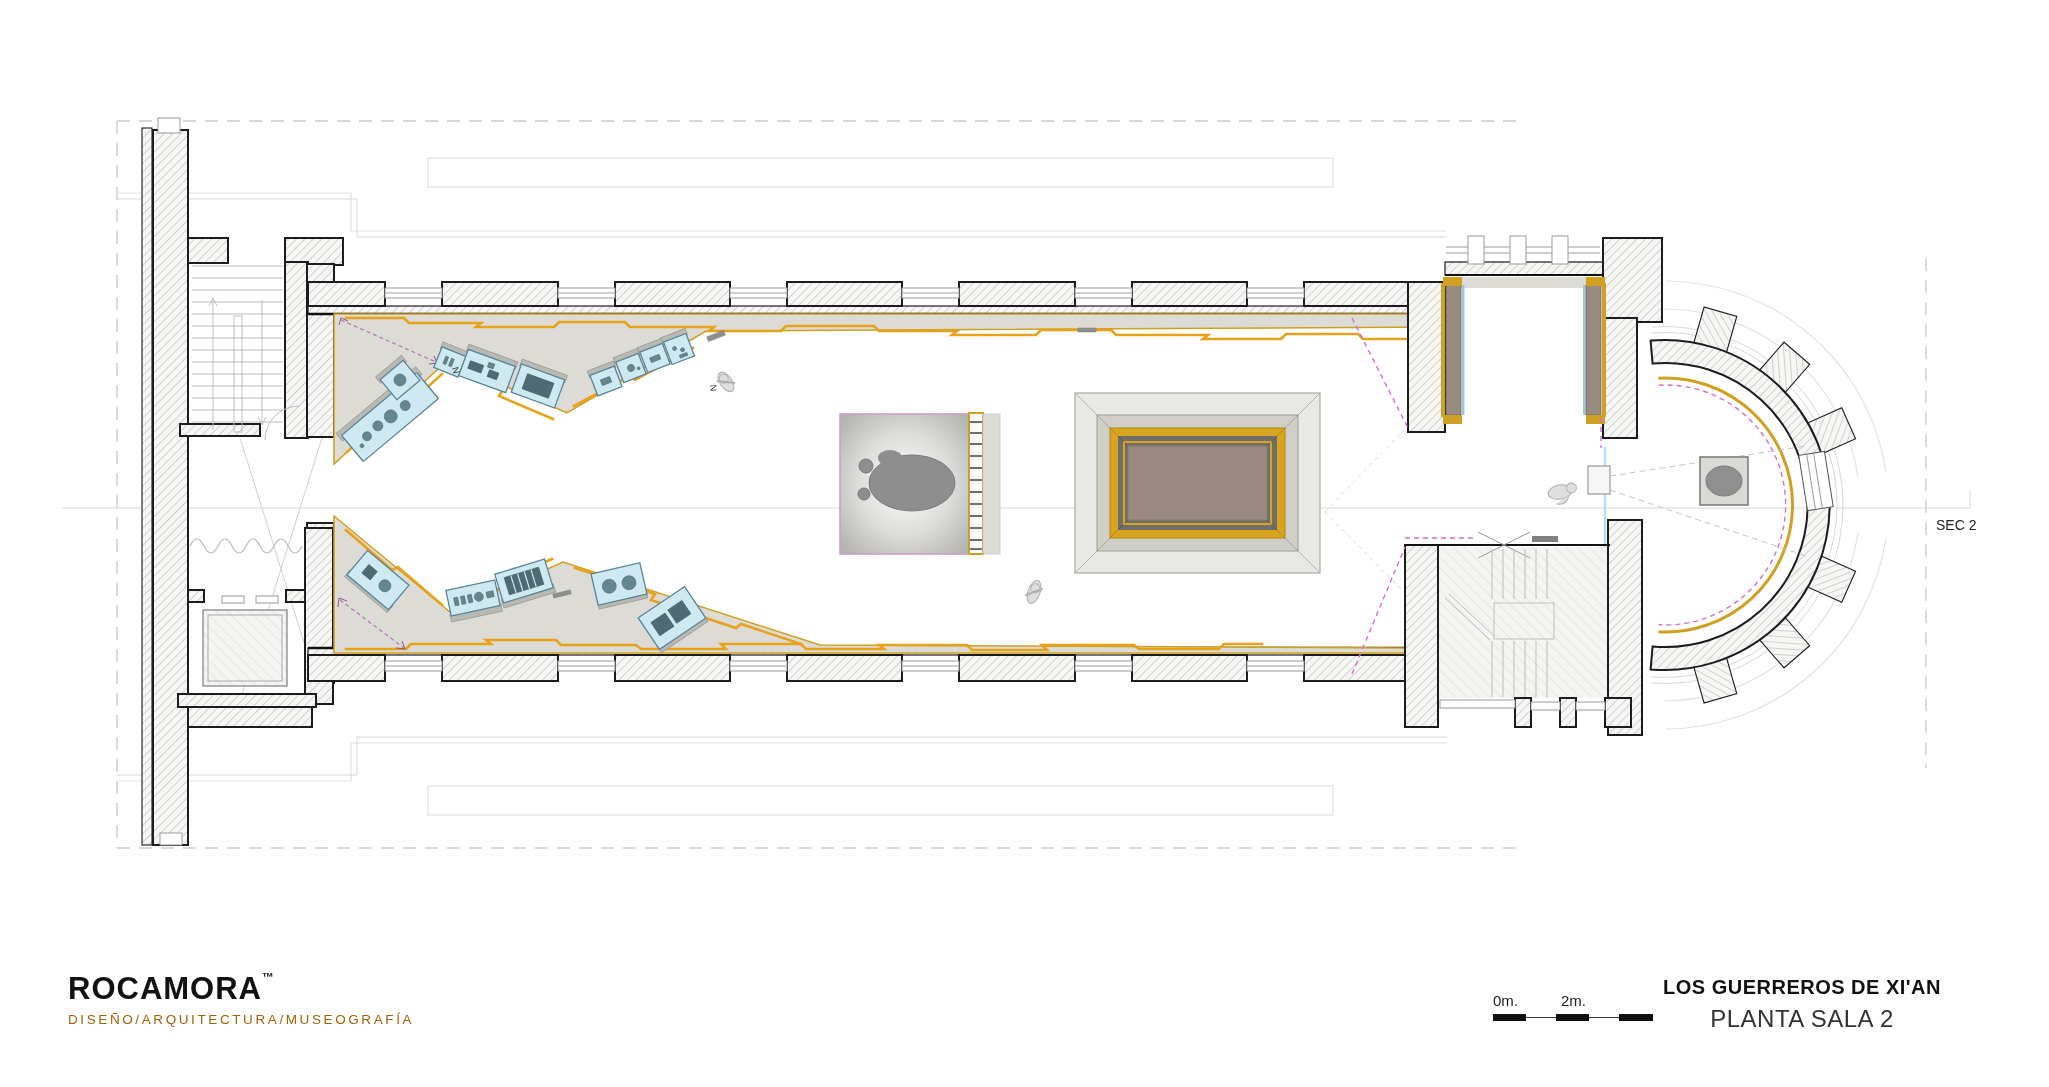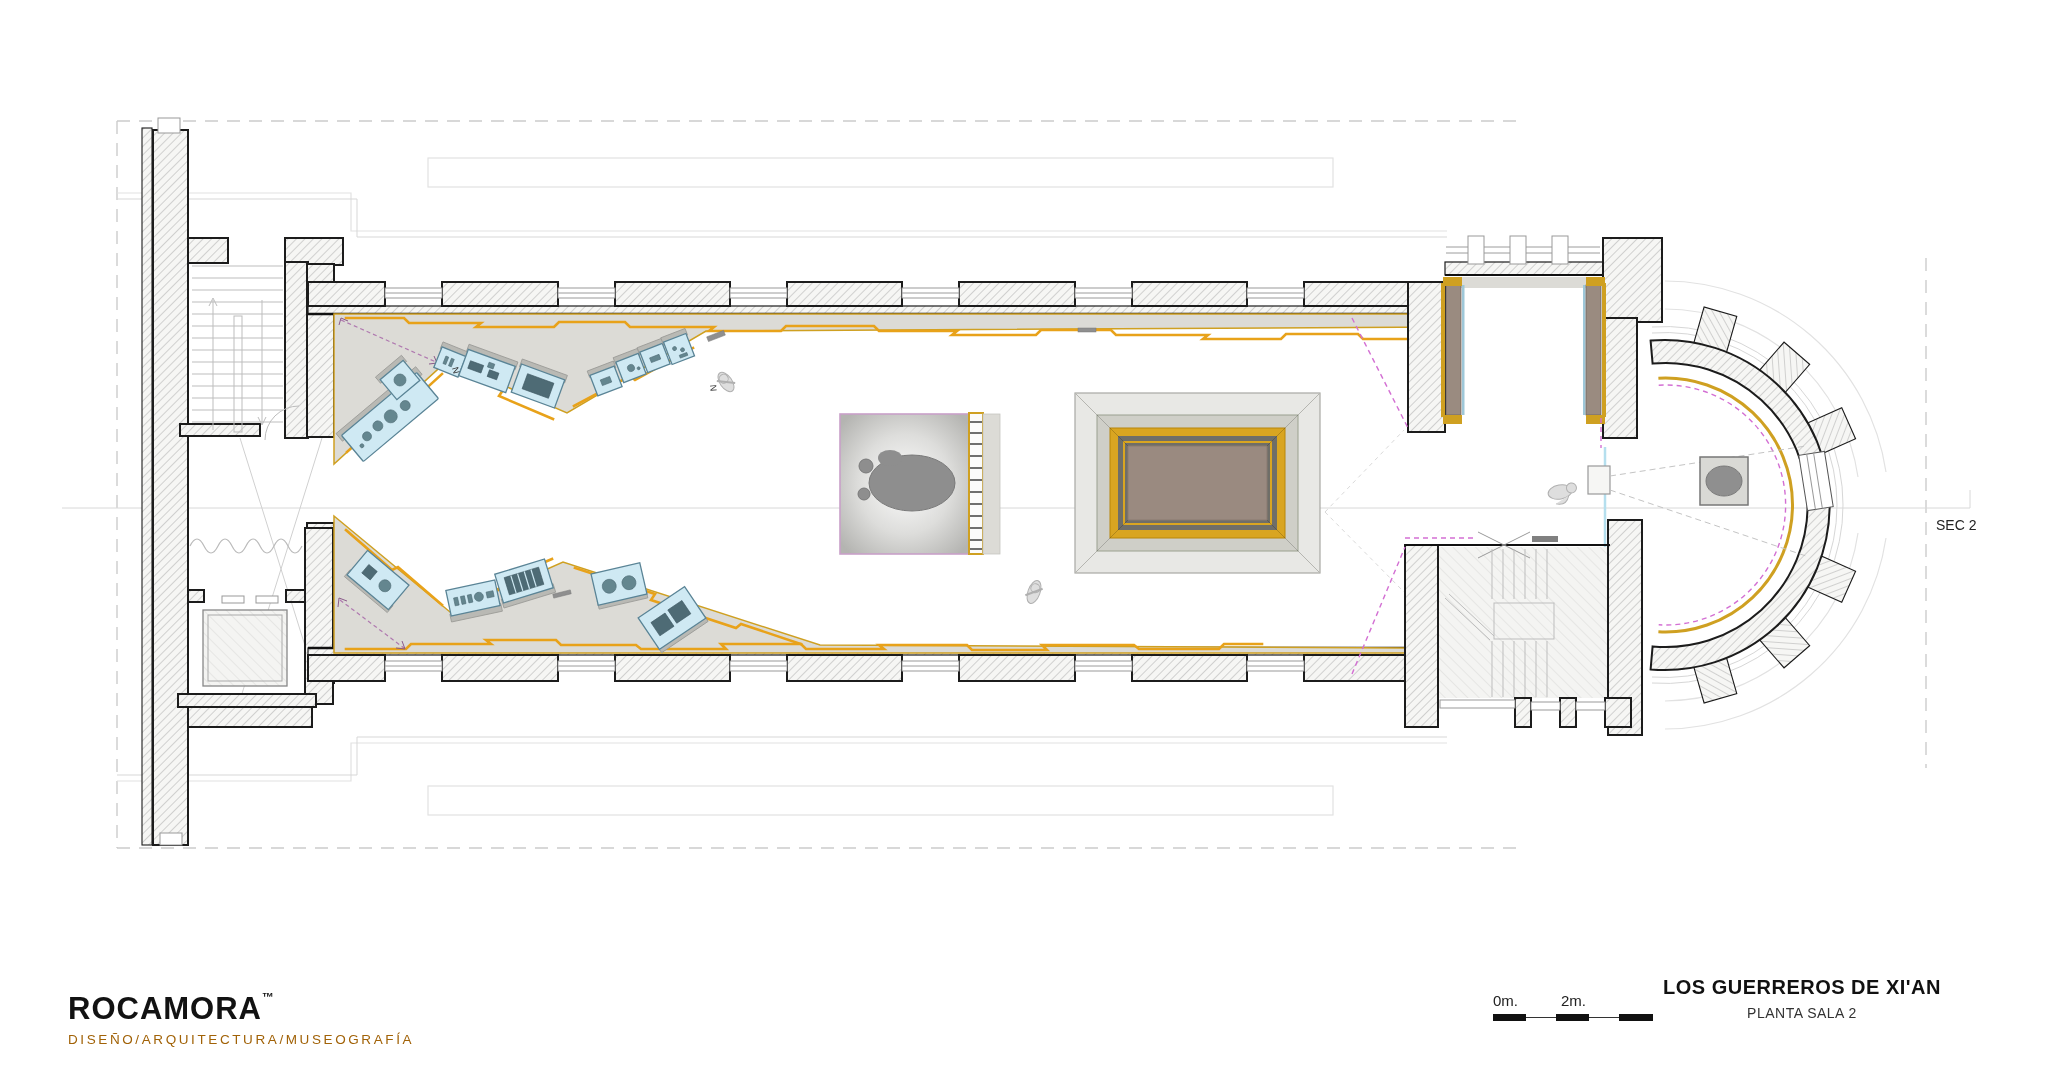--- a/index.html
+++ b/index.html
@@ -21,31 +21,31 @@
   .sline{stroke:#9c9c9c;stroke-width:1;fill:none;}
   .vit{fill:#cfe9f3;stroke:#5a8496;stroke-width:1.3;}
   .vbase{fill:#b9b9b4;stroke:#9a9a96;stroke-width:.8;}
   .obj{fill:#64868f;stroke:#4e6b75;stroke-width:.6;}
   .objd{fill:#4e6b75;stroke:#3c5660;stroke-width:.6;}
   .stl{stroke:#bdbdbd;stroke-width:1;fill:none;}
   .person{fill:#dedede;stroke:#b0b0b0;stroke-width:1;}
   .bench{fill:#8f8f8f;stroke:#777;stroke-width:.5;}
   
   .logo-block{position:absolute;left:68px;top:973px;}
-  .logo-name{font-size:31px;font-weight:800;letter-spacing:1px;color:#121212;line-height:1;margin-top:20px;}
+  .logo-name{font-size:31px;font-weight:800;letter-spacing:1px;color:#121212;line-height:1;}
   .logo-tm{font-size:12px;font-weight:800;vertical-align:top;position:relative;top:-2px;}
   .logo-tagline{font-size:13.5px;letter-spacing:2.6px;color:#a16207;margin-top:8px;}
   .scalebar{position:absolute;left:1493px;top:992px;width:160px;}
   .scalebar-labels{display:flex;justify-content:flex-start;font-size:15px;color:#222;gap:43px;}
   .scalebar-bar{position:relative;height:7px;margin-top:5px;}
   .scalebar-line{position:absolute;left:0;right:0;top:3px;height:1px;background:#333;}
   .scalebar-seg{position:absolute;top:0;height:7px;background:#111;}
   .title-block{position:absolute;right:108px;top:976px;text-align:center;}
   .title-project{font-size:20px;font-weight:700;letter-spacing:.5px;color:#111;}
-  .title-sheet{font-size:14px;color:#333;margin-top:6px;letter-spacing:.5px;}
+  .title-sheet{font-size:24px;color:#333;margin-top:6px;letter-spacing:.5px;}
   text{font-family:"Liberation Sans", sans-serif;}
 </style>
 </head>
 <body>
 
 <div class="page">
 
 <svg width="2049" height="1087" viewBox="0 0 2049 1087">
   <defs>
     <pattern id="hatch" patternUnits="userSpaceOnUse" width="6" height="6" patternTransform="rotate(45)">

